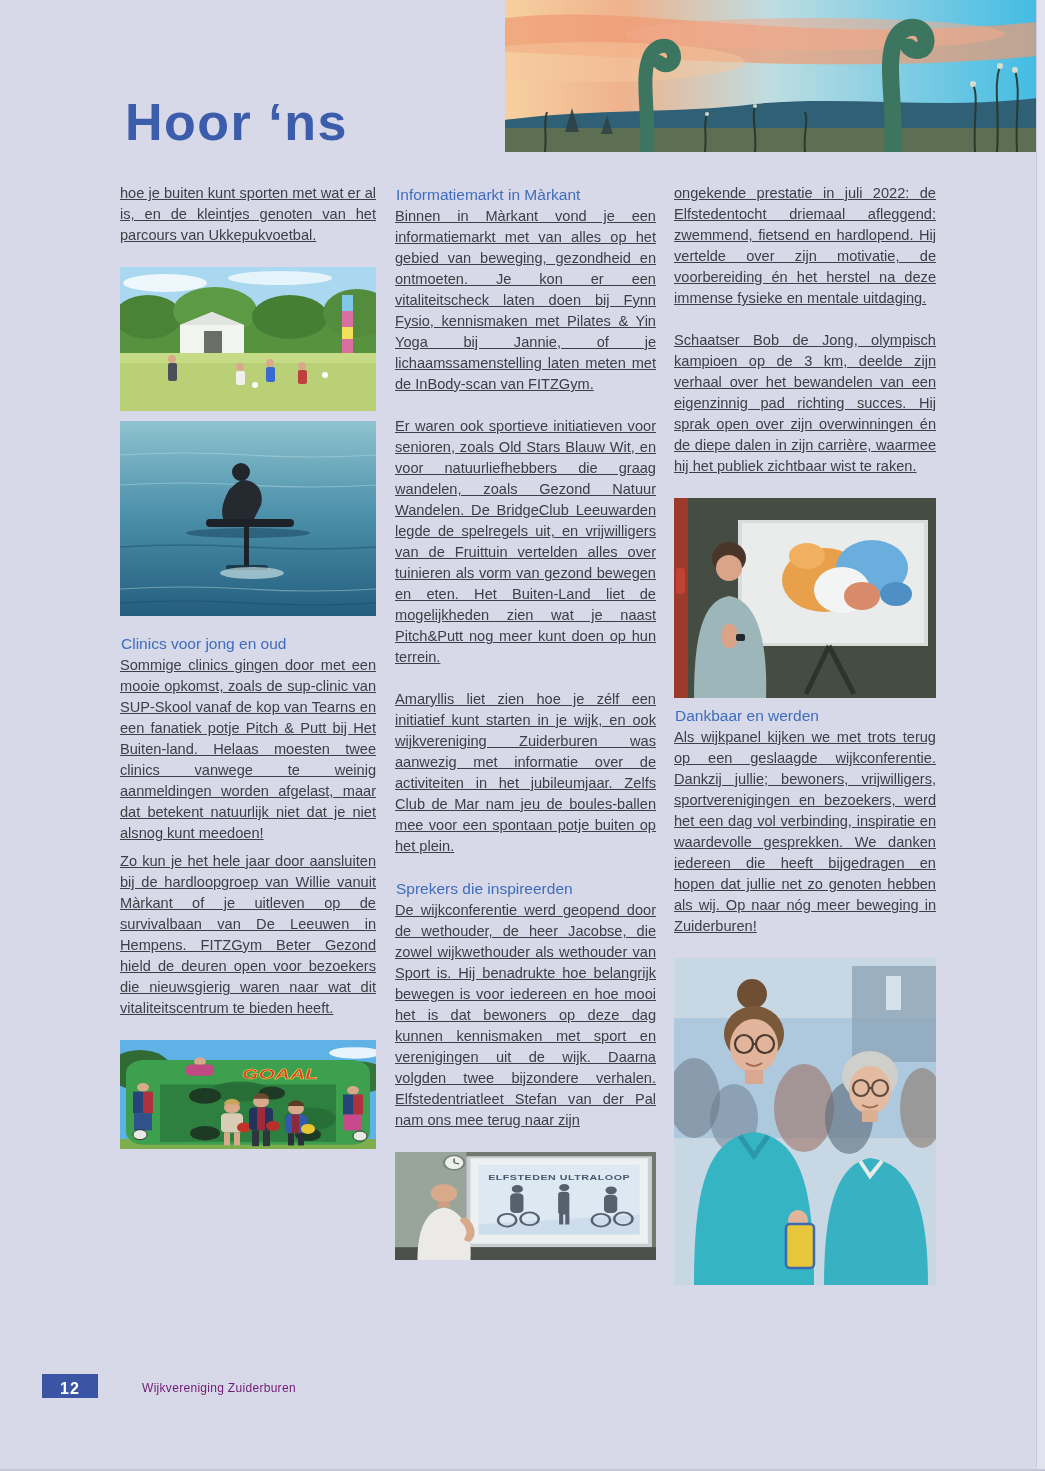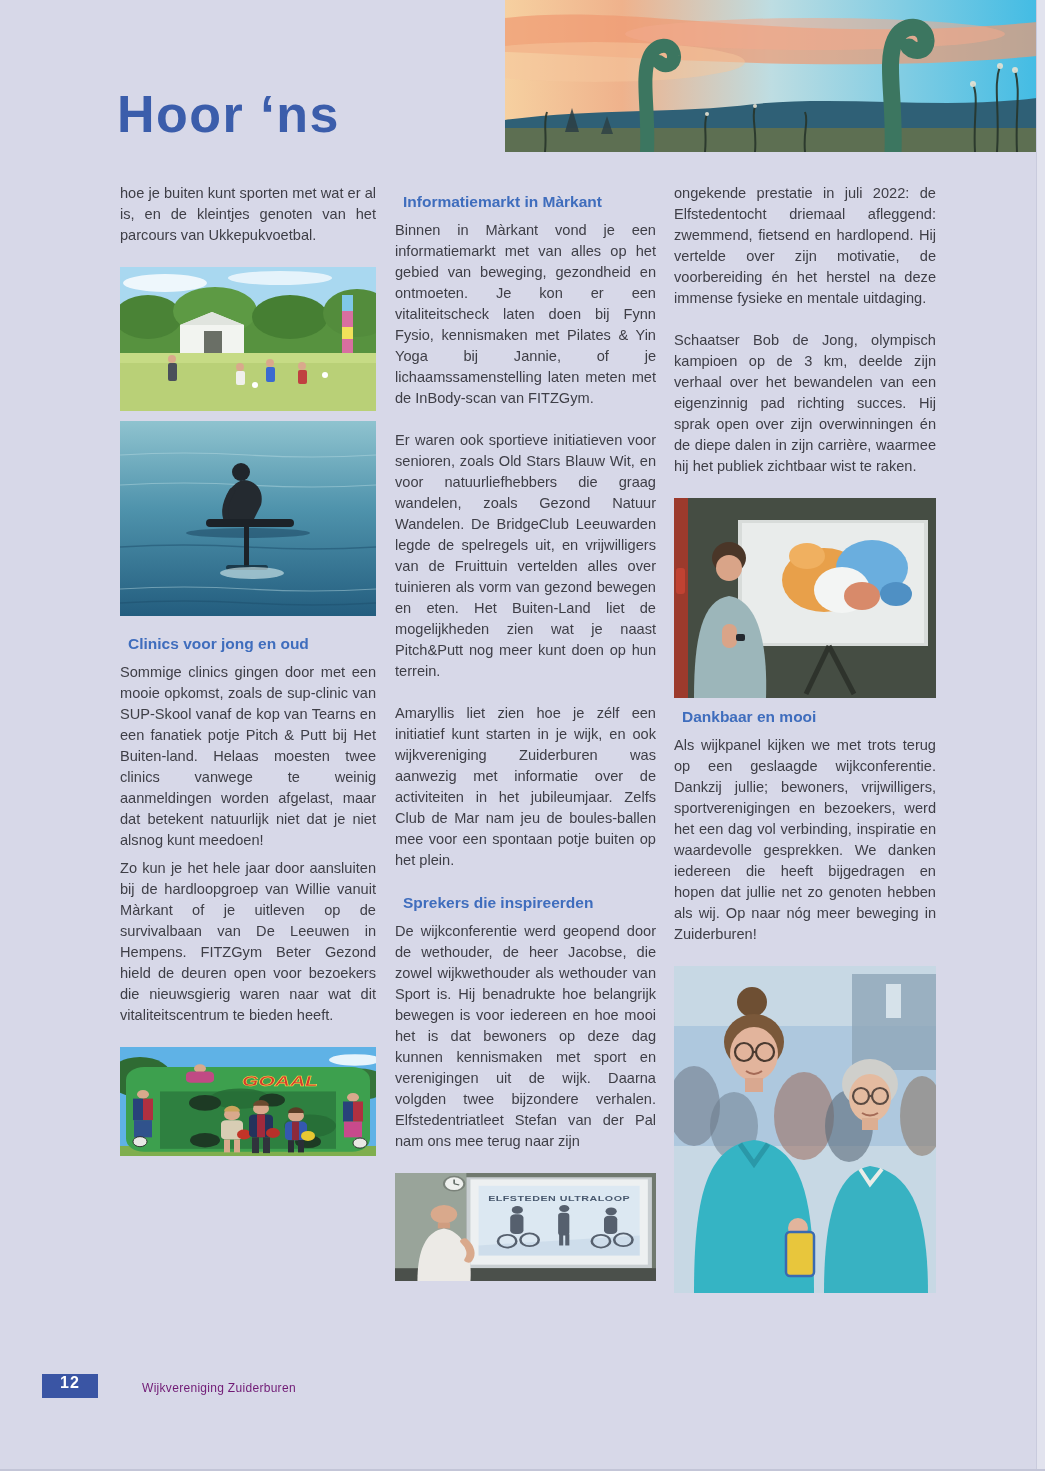--- a/index.html
+++ b/index.html
@@ -6,52 +6,52 @@
   .page {
     position:relative; width:1045px; height:1471px; margin:0 auto;
     background:#d7d8e8; overflow:hidden;
     font-family:"Liberation Sans", sans-serif;
   }
   .edge-strip { position:absolute; top:0; right:0; width:8px; height:100%;
     background:#e2e3ee; border-left:1px solid #c9cbdd; }
   .bottom-line { position:absolute; left:0; bottom:0; width:100%; height:2px; background:#c3c5d7; }
 
   .page-title {
-    position:absolute; left:117px; top:84px; margin:0;
+    position:absolute; left:117px; top:84px; margin:8px;
     font-size:52px; font-weight:800; letter-spacing:1.5px; color:#3b5dab;
   }
 
   .hero { position:absolute; left:505px; top:0; width:532px; height:152px; }
   .hero svg, .photo svg { display:block; width:100%; height:100%; }
 
   .col { position:absolute; top:183px; }
   .col-1 { left:120px; width:256px; }
   .col-2 { left:395px; width:261px; }
   .col-3 { left:674px; width:262px; }
 
   p.body {
     margin:0 0 21px 0; font-size:14.6px; line-height:21px;
-    text-align:justify; color:#3e3e46; hyphens:auto;
+    text-align:justify; color:#3e3e46; hyphens:auto;text-decoration:underline;
   }
   p.body.joined { margin-bottom:7px; }
   h3.heading {
-    margin:8px; font-size:15.5px; line-height:21px; font-weight:700; color:#3f6dbd;
+    margin:1px; font-size:15.5px; line-height:21px; font-weight:400; color:#3f6dbd;
   }
   .photo { width:100%; margin:0 0 15px 0; overflow:hidden; }
   .ph-field      { height:144px; margin-top:2px; }
   .ph-efoil      { height:195px; margin-top:-5px; margin-bottom:17px; }
   .ph-goal       { height:109px; margin-top:6px; }
   .ph-elfsteden  { height:108px; margin-top:9px; }
   .ph-pres       { height:200px; margin-top:6px; margin-bottom:7px; }
   .ph-volunteers { height:327px; margin-top:1px; }
 
   .page-num {
     position:absolute; left:42px; top:1374px; width:56px; height:24px;
     background:#3a55a4; color:#ffffff; font-size:16px; font-weight:700;
-    display:flex; align-items:flex-start; justify-content:center; letter-spacing:1px;
+    display:flex; align-items:flex-end; justify-content:center; letter-spacing:1px;
   }
   .footer-text {
     position:absolute; left:142px; top:1381px;
     font-size:12px; color:#701a75; letter-spacing:0.3px;
   }
 </style>
 </head>
 <body>
 
 <div class="page">
@@ -301,21 +301,21 @@
         <g>
           <ellipse cx="55" cy="60" rx="17" ry="16" fill="#4a3628"></ellipse>
           <ellipse cx="55" cy="70" rx="13" ry="13" fill="#d9a488"></ellipse>
           <path d="M20,200 C20,140 28,102 55,98 C82,102 94,140 92,200 Z" fill="#9cb6ba"></path>
           <rect x="48" y="126" width="15" height="24" rx="7" fill="#d9a488"></rect>
           <rect x="62" y="136" width="9" height="7" rx="2" fill="#23282e"></rect>
         </g>
       </svg>
     </div>
 
-    <h3 class="heading">Dankbaar en mooi</h3>
+    <h3 class="heading">Dankbaar en werden</h3>
     <p class="body">Als wijkpanel kijken we met trots terug op een geslaagde wijkconferentie. Dankzij jullie; bewoners, vrijwilligers, sportverenigingen en bezoekers, werd het een dag vol verbinding, inspiratie en waardevolle gesprekken. We danken iedereen die heeft bijgedragen en hopen dat jullie net zo genoten hebben als wij. Op naar nóg meer beweging in Zuiderburen!</p>
 
     <div class="photo ph-volunteers">
       <svg viewBox="0 0 262 327" preserveAspectRatio="none">
         <rect width="262" height="327" fill="#c7d8e4"></rect>
         <rect y="60" width="262" height="120" fill="#a8c4dc" opacity="0.8"></rect>
         <g>
           <rect x="178" y="8" width="84" height="96" fill="#8fa6b8" opacity="0.8"></rect>
           <rect x="212" y="18" width="15" height="34" fill="#dde8ee" opacity="0.9"></rect>
           <ellipse cx="20" cy="140" rx="26" ry="40" fill="#7a8898" opacity="0.7"></ellipse>

